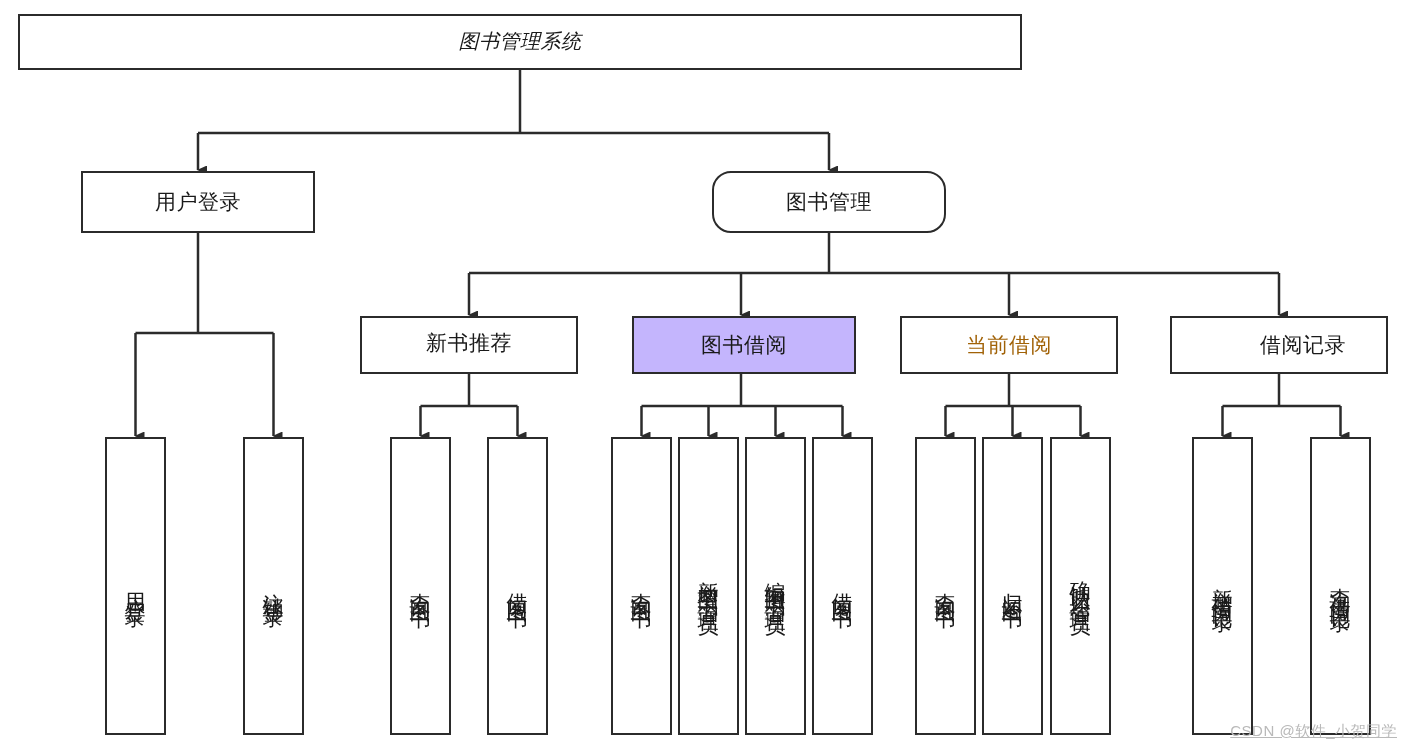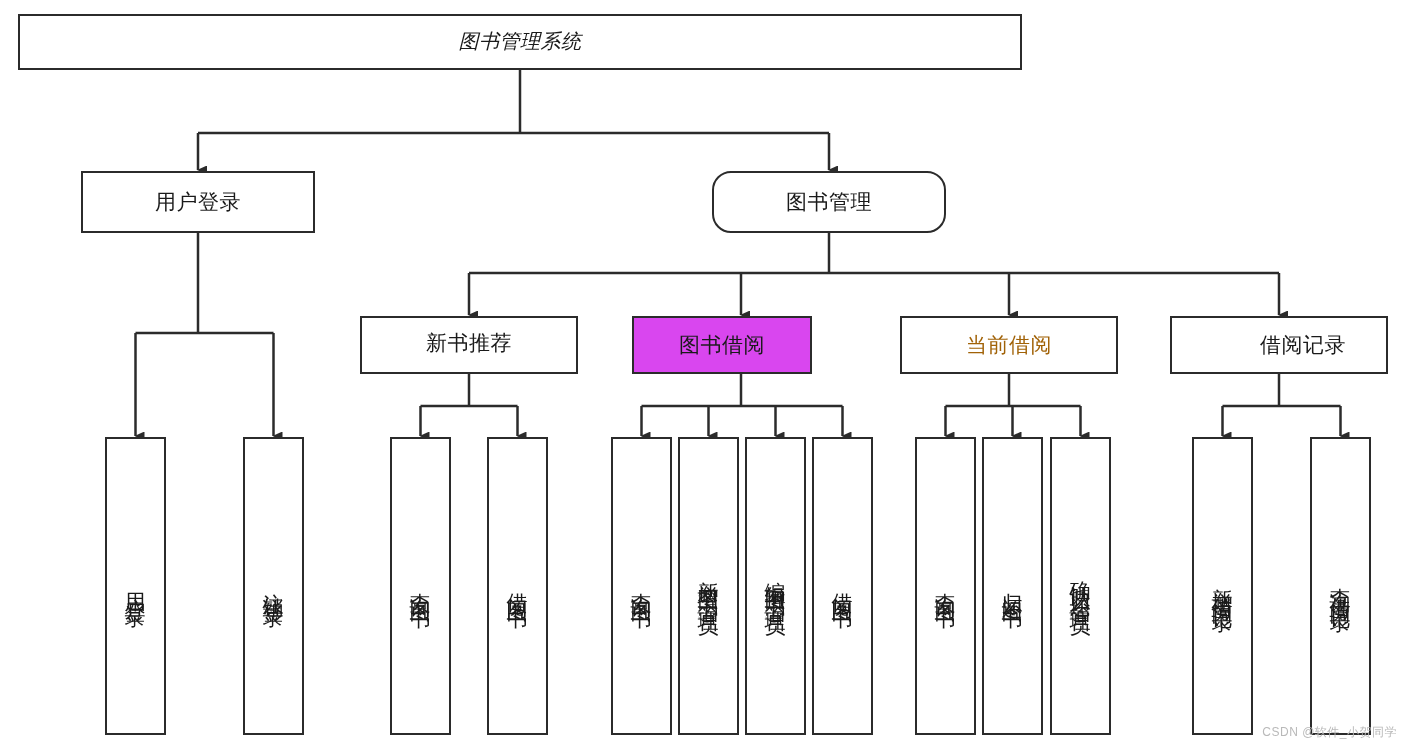--- a/index.html
+++ b/index.html
@@ -60,25 +60,26 @@
     max-height: 100%;
   }
   .node.root .label {
     font-size: 20px;
     font-style: italic;
   }
   .watermark {
     position: absolute;
     right: 8px;
     bottom: 6px;
-    font-size: 12px;
+    font-size: 15px;
     color: #b9b9b9;
     letter-spacing: 0.5px;
     user-select: none;
     white-space: nowrap;
+    text-decoration: underline;
   }
 </style>
 </head>
 <body>
 
 <div id="diagram-root">
   <svg class="connectors" viewBox="0 0 1405 747" preserveAspectRatio="none">
     <defs>
       <marker id="arrowhead" markerWidth="9" markerHeight="10" refX="4.5" refY="9" orient="auto" markerUnits="userSpaceOnUse">
         <polygon points="0,0 9,0 4.5,10" fill="#2b2b2b"></polygon>
@@ -126,21 +127,21 @@
       </div>
       <div class="node horizontal" id="node-user-login" style="left: 81px; top: 171px; width: 234px; height: 62px; border-color: rgb(43, 43, 43); background: rgb(255, 255, 255);">
         <span class="label" style="color: rgb(26, 26, 26);">用户登录</span>
       </div>
       <div class="node horizontal" id="node-book-manage" style="left: 712px; top: 171px; width: 234px; height: 62px; border-color: rgb(43, 43, 43); background: rgb(255, 255, 255); border-radius: 19px;">
         <span class="label" style="color: rgb(26, 26, 26);">图书管理</span>
       </div>
       <div class="node horizontal" id="node-new-book-rec" style="left: 360px; top: 316px; width: 218px; height: 58px; border-color: rgb(43, 43, 43); background: rgb(255, 255, 255); font-family: Liberation Mono, monospace;">
         <span class="label" style="color: rgb(26, 26, 26);">新书推荐</span>
       </div>
-      <div class="node horizontal" id="node-book-borrow" style="left: 632px; top: 316px; width: 180px; height: 58px; border-color: rgb(43, 43, 43); background: #d946ef;">
+      <div class="node horizontal" id="node-book-borrow" style="left: 632px; top: 316px; width: 224px; height: 58px; border-color: rgb(43, 43, 43); background: #c4b5fd;">
         <span class="label" style="color: rgb(26, 26, 26);">图书借阅</span>
       </div>
       <div class="node horizontal" id="node-current-borrow" style="left: 900px; top: 316px; width: 218px; height: 58px; border-color: rgb(43, 43, 43); background: rgb(255, 255, 255);">
         <span class="label" style="color: #a16207;">当前借阅</span>
       </div>
       <div class="node horizontal" id="node-borrow-record" style="left: 1170px; top: 316px; width: 218px; height: 58px; border-color: rgb(43, 43, 43); background: rgb(255, 255, 255); padding-left: 48px;">
         <span class="label" style="color: rgb(26, 26, 26);">借阅记录</span>
       </div>
       <div class="node vertical" id="node-leaf-user-login" style="left: 105px; top: 437px; width: 61px; height: 298px; border-color: rgb(43, 43, 43); background: rgb(255, 255, 255);">
         <span class="label" style="color: rgb(26, 26, 26);">用户登录</span>

